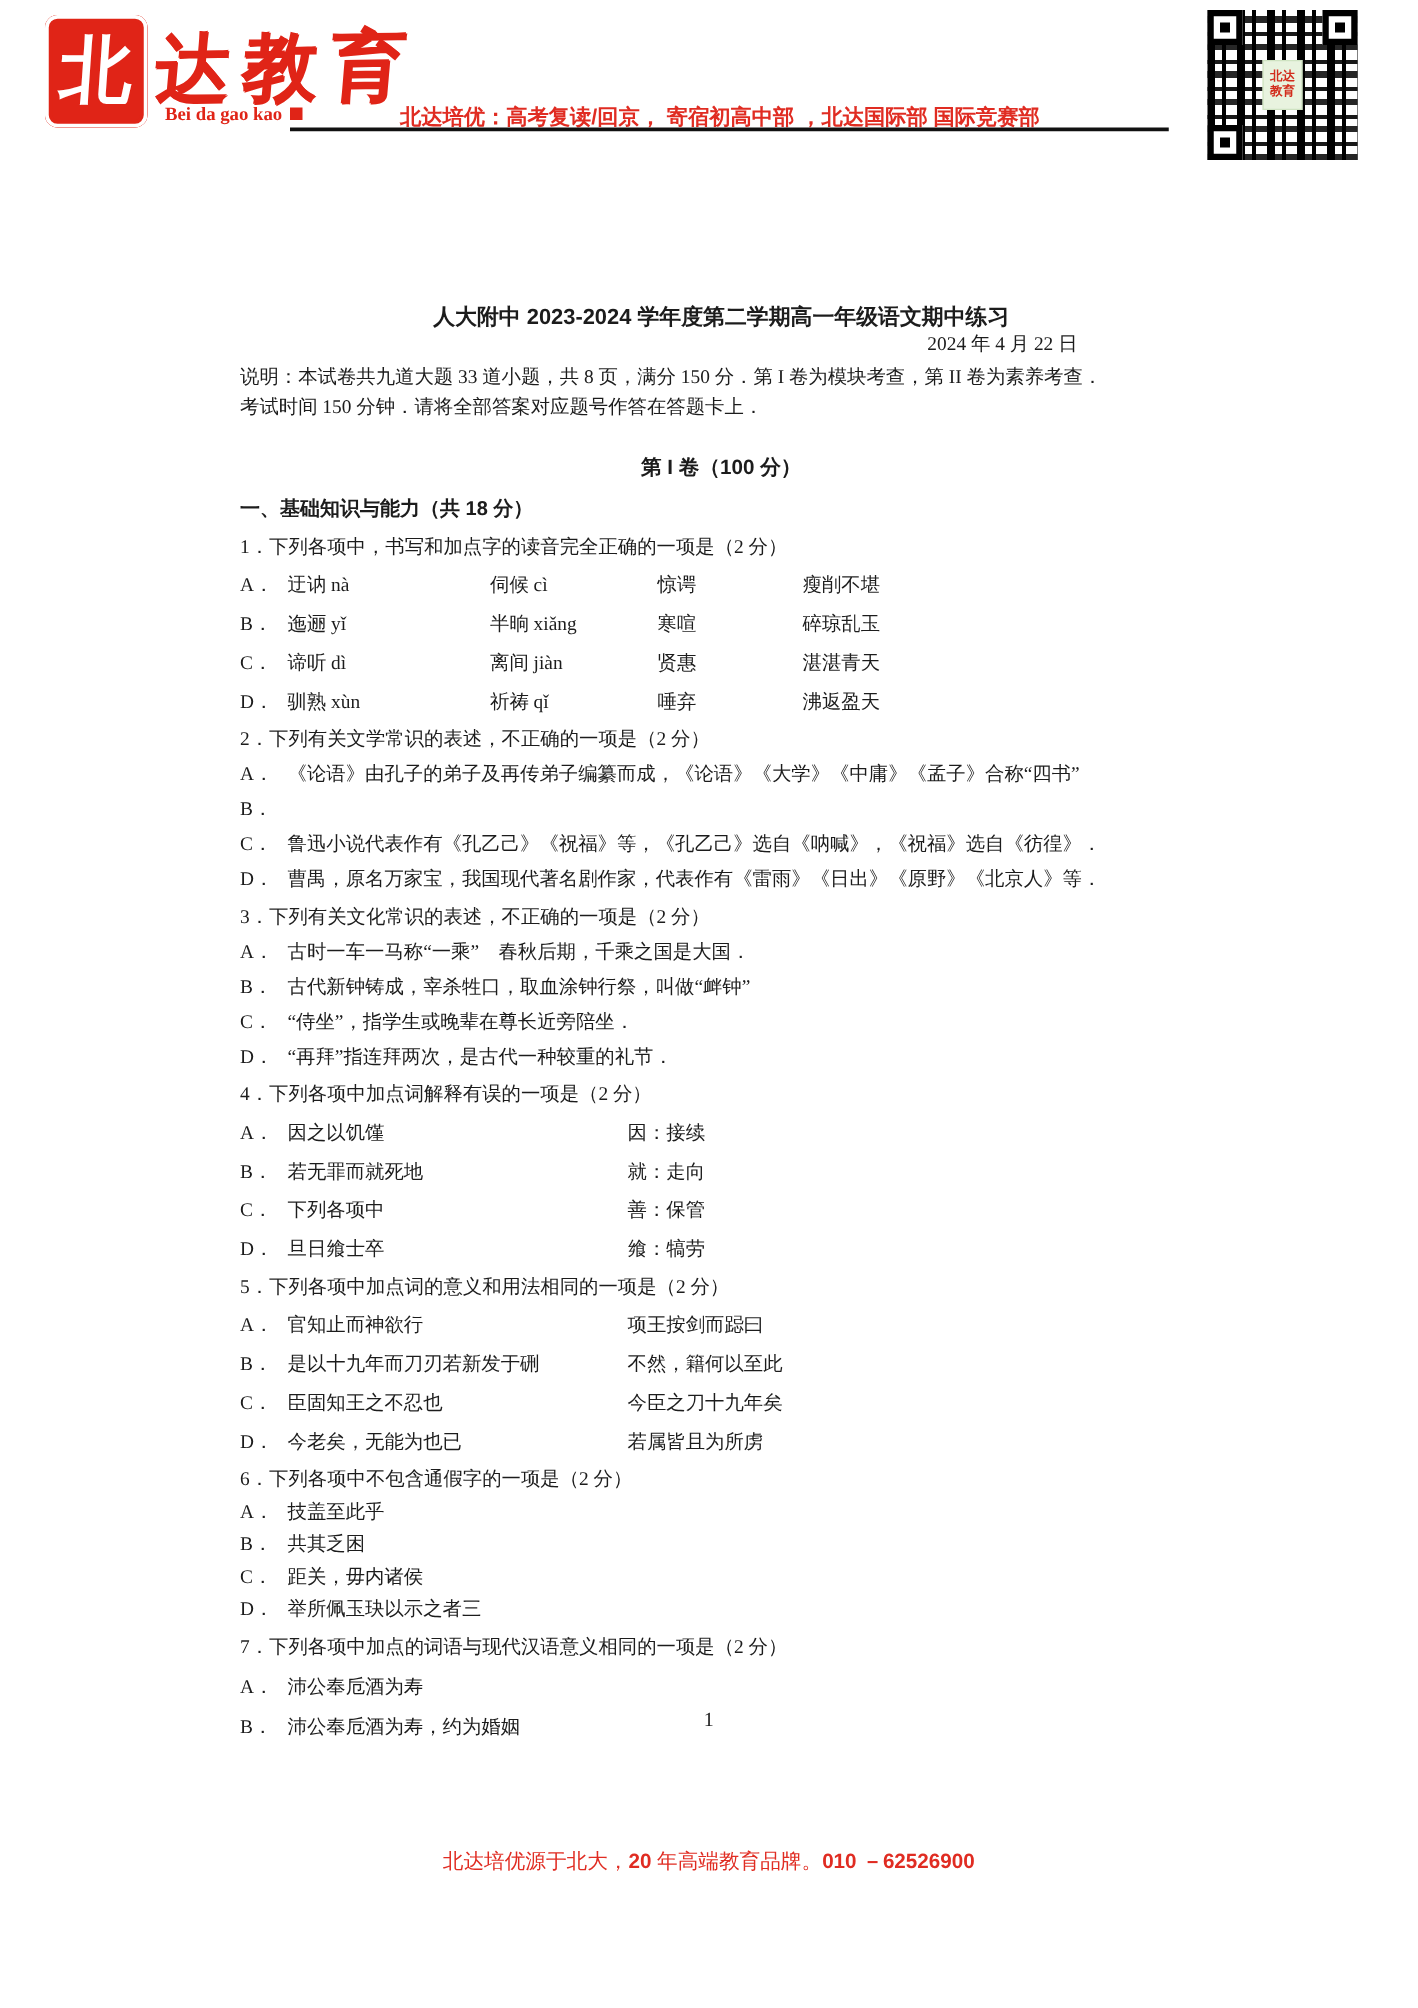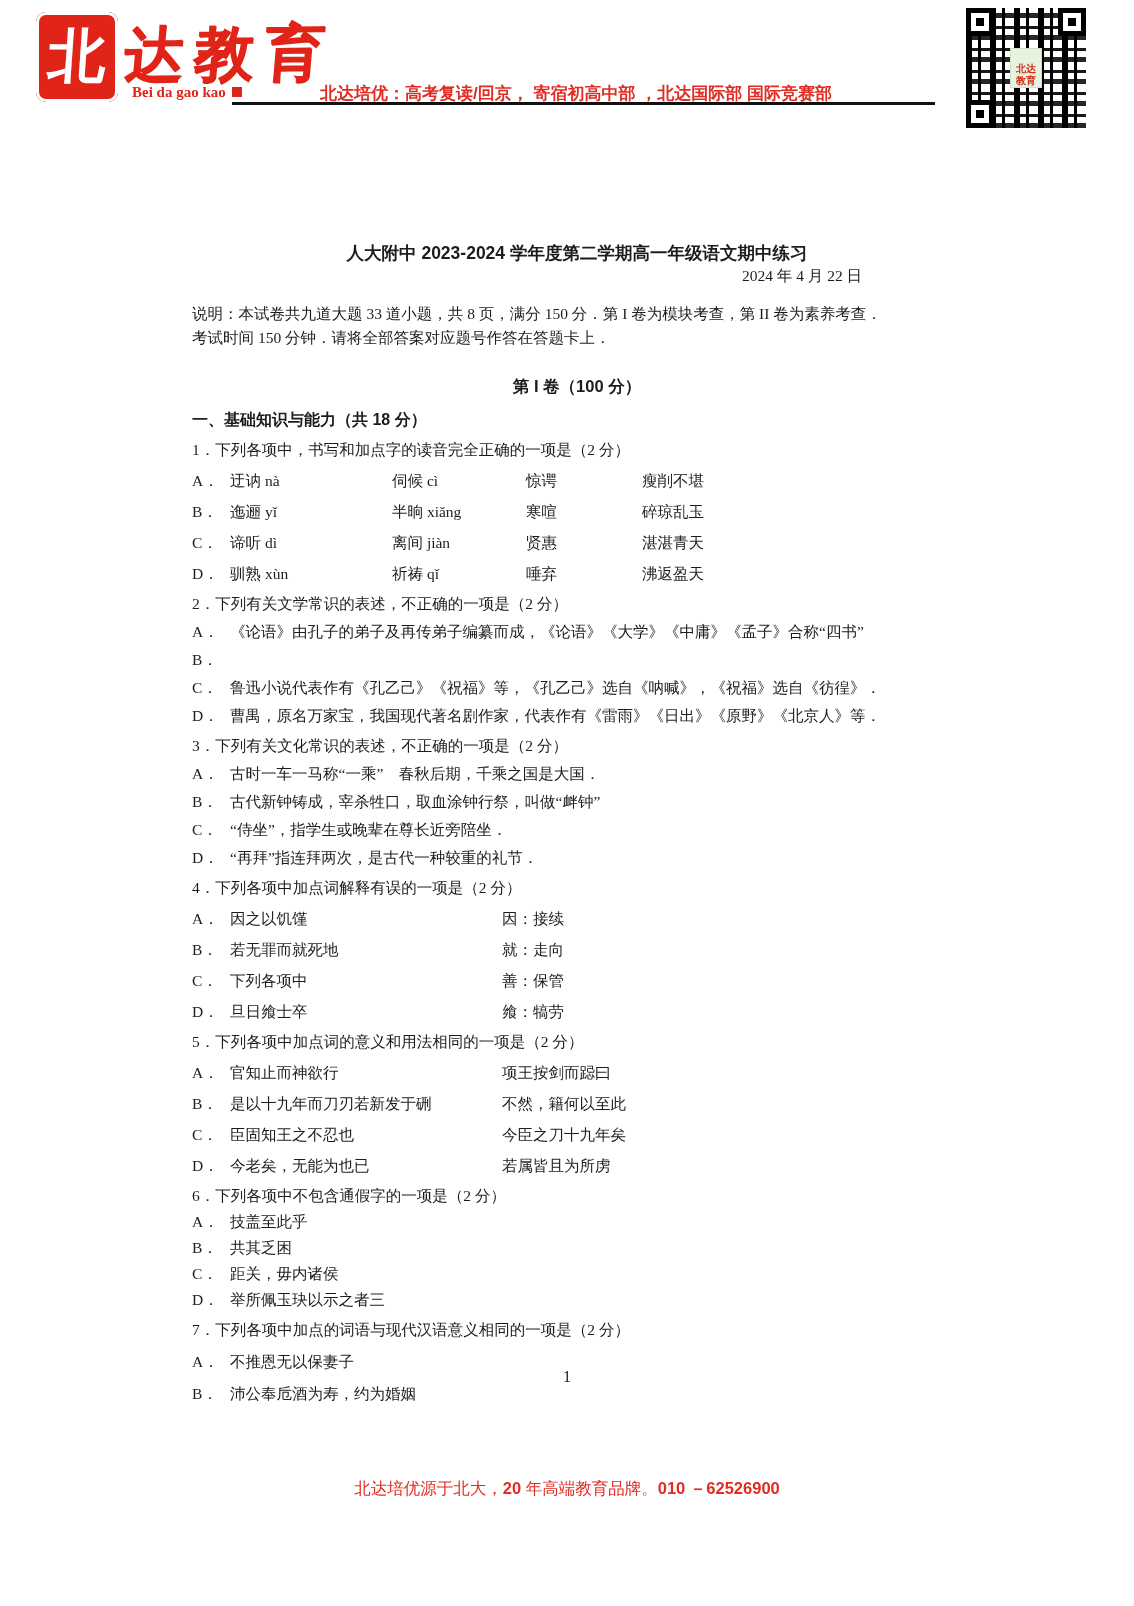--- a/index.html
+++ b/index.html
@@ -49,30 +49,30 @@
     background:
       repeating-linear-gradient(0deg, rgba(0,0,0,0.85) 0 5px, transparent 5px 11px, rgba(0,0,0,0.9) 11px 14px, transparent 14px 22px),
       repeating-linear-gradient(90deg, #000 0 6px, #fff 6px 12px, #000 12px 15px, #fff 15px 24px);
   }
   .qr .finder { position:absolute; width:28px; height:28px; background:#fff; border:5px solid #000; }
   .qr .finder::after { content:""; position:absolute; left:5px; top:5px; width:8px; height:8px; background:#000; }
   .qr .f-tl { left:0; top:0; } .qr .f-tr { right:0; top:0; } .qr .f-bl { left:0; bottom:0; }
   .qr-badge {
     position:absolute; left:44px; top:40px; width:32px; height:40px;
     background:#e8f3df; border:1px solid #cfe3c2;
-    display:flex; flex-direction:column; align-items:center; justify-content:flex-end;
+    display:flex; flex-direction:column; align-items:center; justify-content:center;
     color:#d22c1c; font-size:10px; font-weight:bold; line-height:12px; text-align:center;
     font-family:"Liberation Sans", sans-serif;
   }
 
   
   .doc { position:absolute; left:192px; top:243px; width:770px; font-size:15.5px; line-height:21px; }
   .doc-title { text-align:center; font-weight:bold; font-size:17.5px; font-family:"Liberation Sans", sans-serif; }
   .doc-date { text-align:right; padding-right:100px; margin-top:1px; font-size:15.5px; }
-  .doc-note { margin-top:16px; line-height:24px; }
+  .doc-note { margin-top:4px; line-height:24px; }
   .doc-makers { text-align:center; margin-top:8px; }
   .doc-makers span { margin:0 18px; }
   .part-title { text-align:center; font-weight:bold; font-size:16.5px; margin-top:26px; font-family:"Liberation Sans", sans-serif; }
   .section-title { font-weight:bold; font-size:16px; margin-top:12px; font-family:Liberation Sans, sans-serif; }
 
   .q-stem { margin-top:9px; }
   .opt-row { display:flex; margin-top:8px; }
   .opt-letter { width:38px; flex:0 0 38px; }
   .grid-c1 { width:162px; flex:0 0 162px; }
   .grid-c2 { width:134px; flex:0 0 134px; }
@@ -264,21 +264,21 @@
       <div class="opt-row">
         <span class="opt-letter">D．</span>
         <span>举所佩玉玦以示之者三</span>
       </div>
     </div>
 
     <div class="q7">
       <div class="q-stem">7．下列各项中加点的词语与现代汉语意义相同的一项是（2 分）</div>
       <div class="opt-row">
         <span class="opt-letter">A．</span>
-        <span>不推恩无以保妻子</span>
+        <span>沛公奉卮酒为寿</span>
       </div>
       <div class="opt-row">
         <span class="opt-letter">B．</span>
         <span>沛公奉卮酒为寿，约为婚姻</span>
       </div>
     </div>
   </div>
 
   <div class="page-number">1</div>
 

